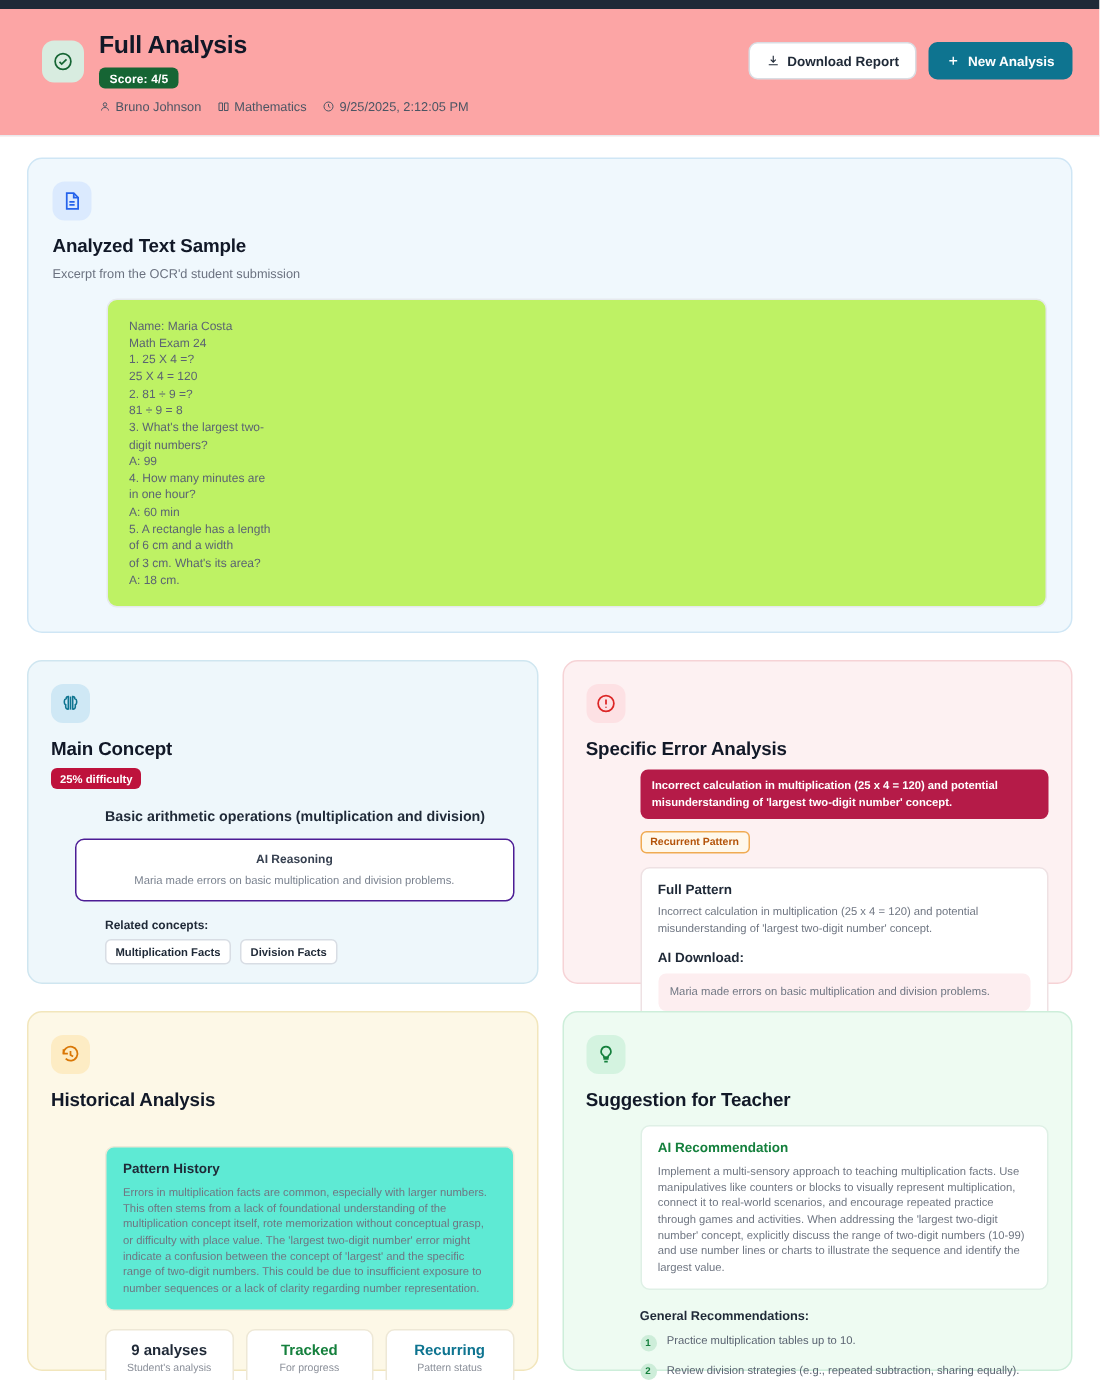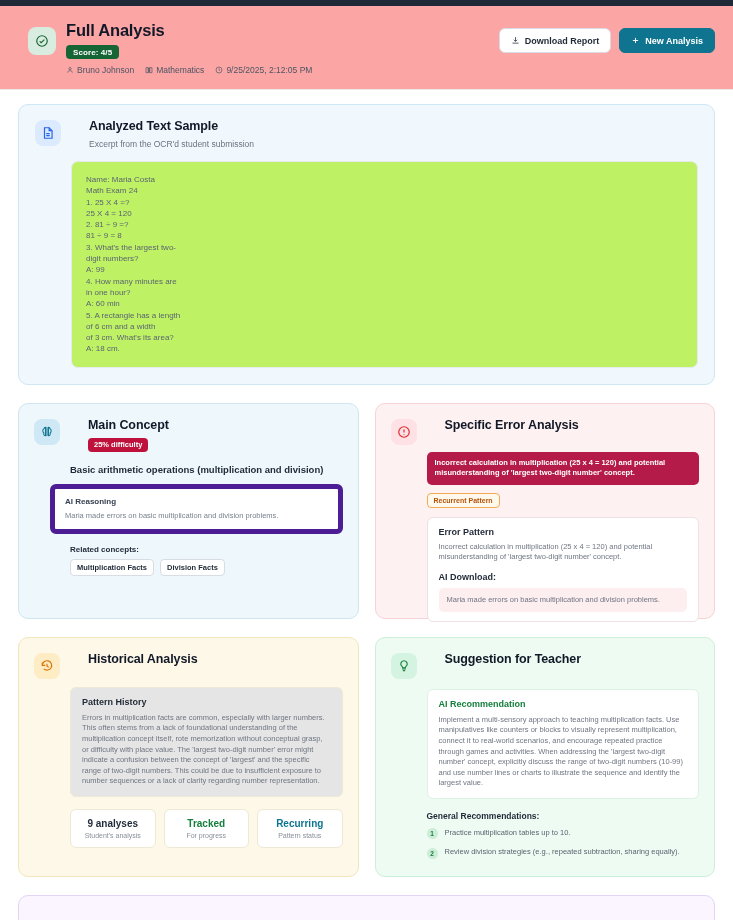--- a/index.html
+++ b/index.html
@@ -92,22 +92,23 @@
     padding: 14px 18px 0 18px;
     background: #ffffff;
   }
   .card {
     border-radius: 10px;
     border: 1px solid transparent;
     position: relative;
   }
   .card-head {
     display: flex;
-    gap: 28px;
+    gap: 10px;
     align-items: flex-start;
+    flex-direction: column;
   }
   .card-icon {
     width: 26px; height: 26px;
     border-radius: 8px;
     display: flex; align-items: center; justify-content: center;
     flex: 0 0 auto;
     margin-top: 1px;
   }
   .card-title {
     font-size: 12.5px;
@@ -170,25 +171,26 @@
   }
   .concept-text {
     font-size: 9.5px;
     font-weight: bold;
     color: #1f2937;
     margin-top: 12px;
     margin-left: 36px;
   }
   .inner-box {
     background: #ffffff;
-    border: 5px solid #4c1d95;
+    border: 1px solid #4c1d95;
     border-radius: 6px;
     padding: 8px 10px;
     margin-top: 9px;
     margin-left: 16px;
+    text-align: center;
   }
   .inner-label {
     font-size: 8px;
     font-weight: bold;
     color: #374151;
   }
   .inner-body {
     font-size: 7.5px;
     color: #7a828f;
     margin-top: 5px;
@@ -264,25 +266,25 @@
   }
   
   .hist-card {
     background: #fdf8e7;
     border-color: #f2e6bc;
     padding: 14px 15px 16px 15px;
     height: 240px;
   }
   .hist-card .card-icon { background: #fdecc4; }
   .hist-inner {
-    background: #e5e5e5;
+    background: #5eead4;
     border: 1px solid #eee8d6;
     border-radius: 6px;
     padding: 9px 11px;
-    margin-top: 8px;
+    margin-top: 24px;
     margin-left: 36px;
   }
   .hist-h { font-size: 9px; font-weight: bold; color: #1f2937; }
   .hist-p { font-size: 7.5px; color: #6f7682; line-height: 10.6px; margin-top: 6px; }
   .stats { display: flex; gap: 8px; margin-top: 12px; margin-left: 36px; }
   .stat {
     flex: 1 1 0;
     background: #ffffff;
     border: 1px solid #eee8d6;
     border-radius: 6px;
@@ -471,21 +473,21 @@
                 <circle cx="12" cy="16.3" r="0.9" fill="#dc2626" stroke="none"></circle>
             </svg>
           </div>
           <div style="flex:1;min-width:0">
             <div class="card-title">Specific Error Analysis</div>
           </div>
         </div>
         <div class="error-banner">Incorrect calculation in multiplication (25 x 4 = 120) and potential misunderstanding of 'largest two-digit number' concept.</div>
         <div class="tag-recurrent">Recurrent Pattern</div>
         <div class="error-inner">
-          <div class="err-h">Error Pattern</div>
+          <div class="err-h">Full Pattern</div>
           <div class="err-p">Incorrect calculation in multiplication (25 x 4 = 120) and potential misunderstanding of 'largest two-digit number' concept.</div>
           <div class="err-h2">AI Download:</div>
           <div class="err-quote">Maria made errors on basic multiplication and division problems.</div>
         </div>
       </div>
     </div>
   </div>
 
   <div class="grid2">
     <div class="col">

